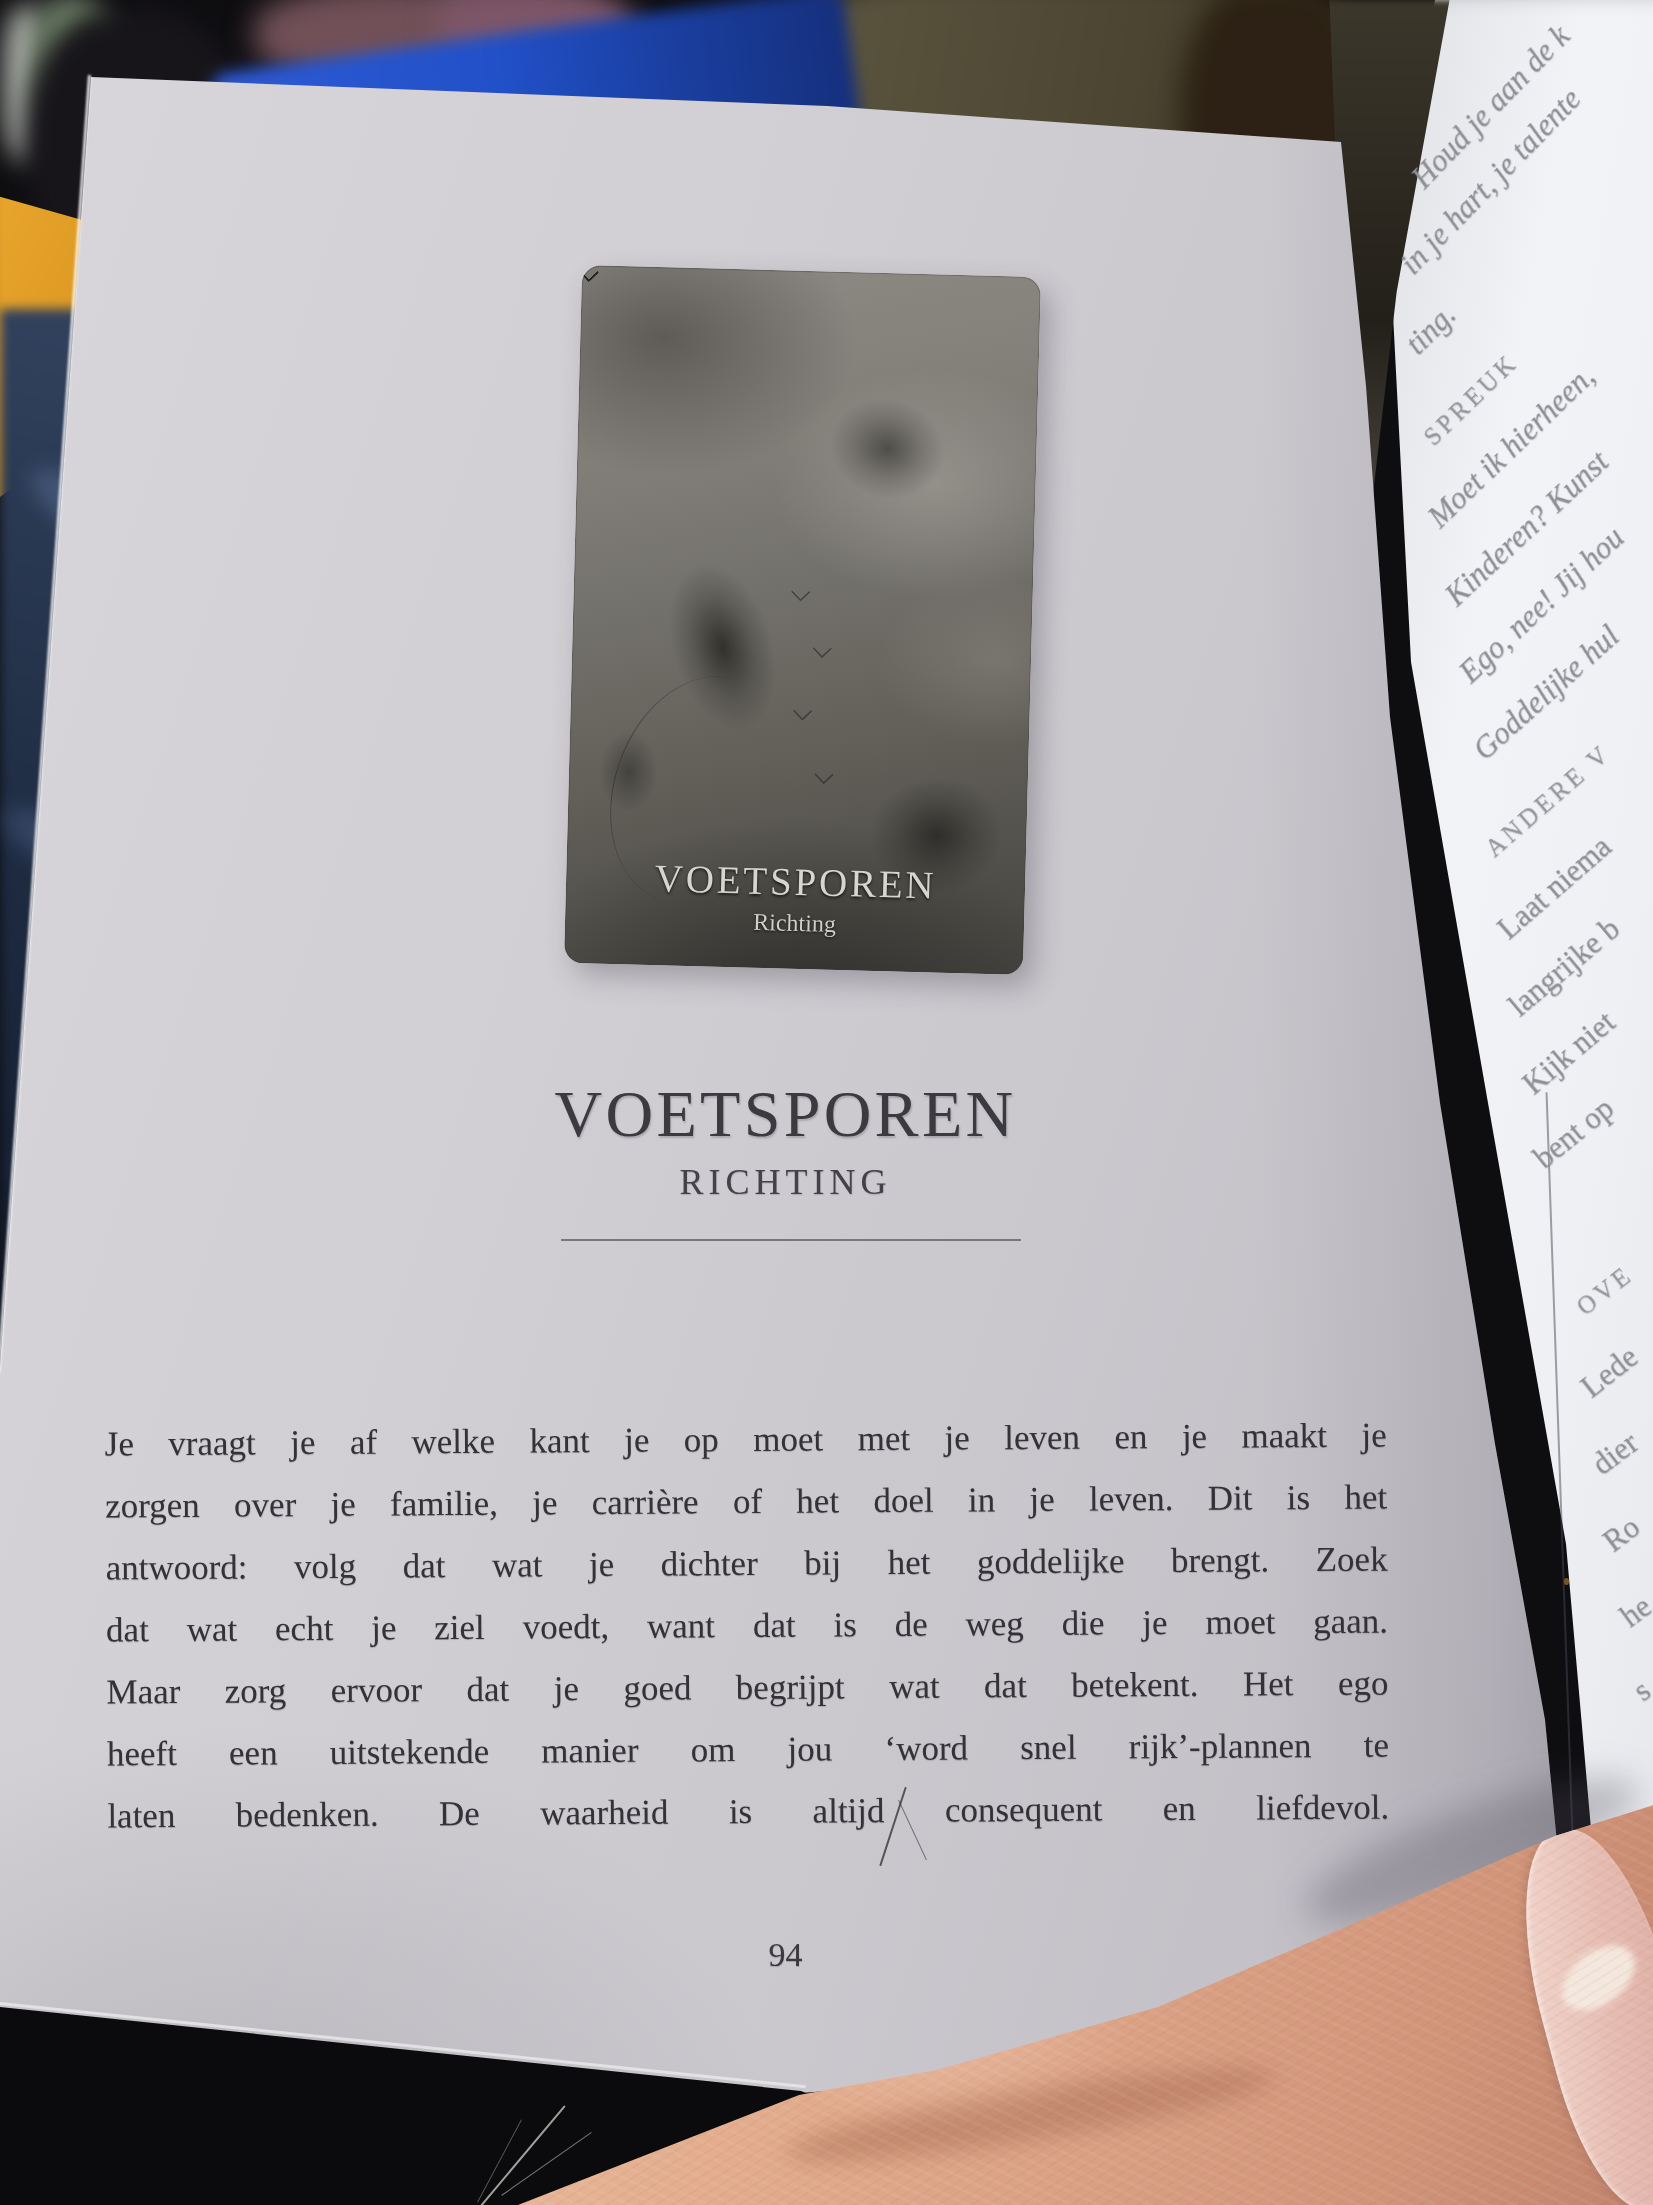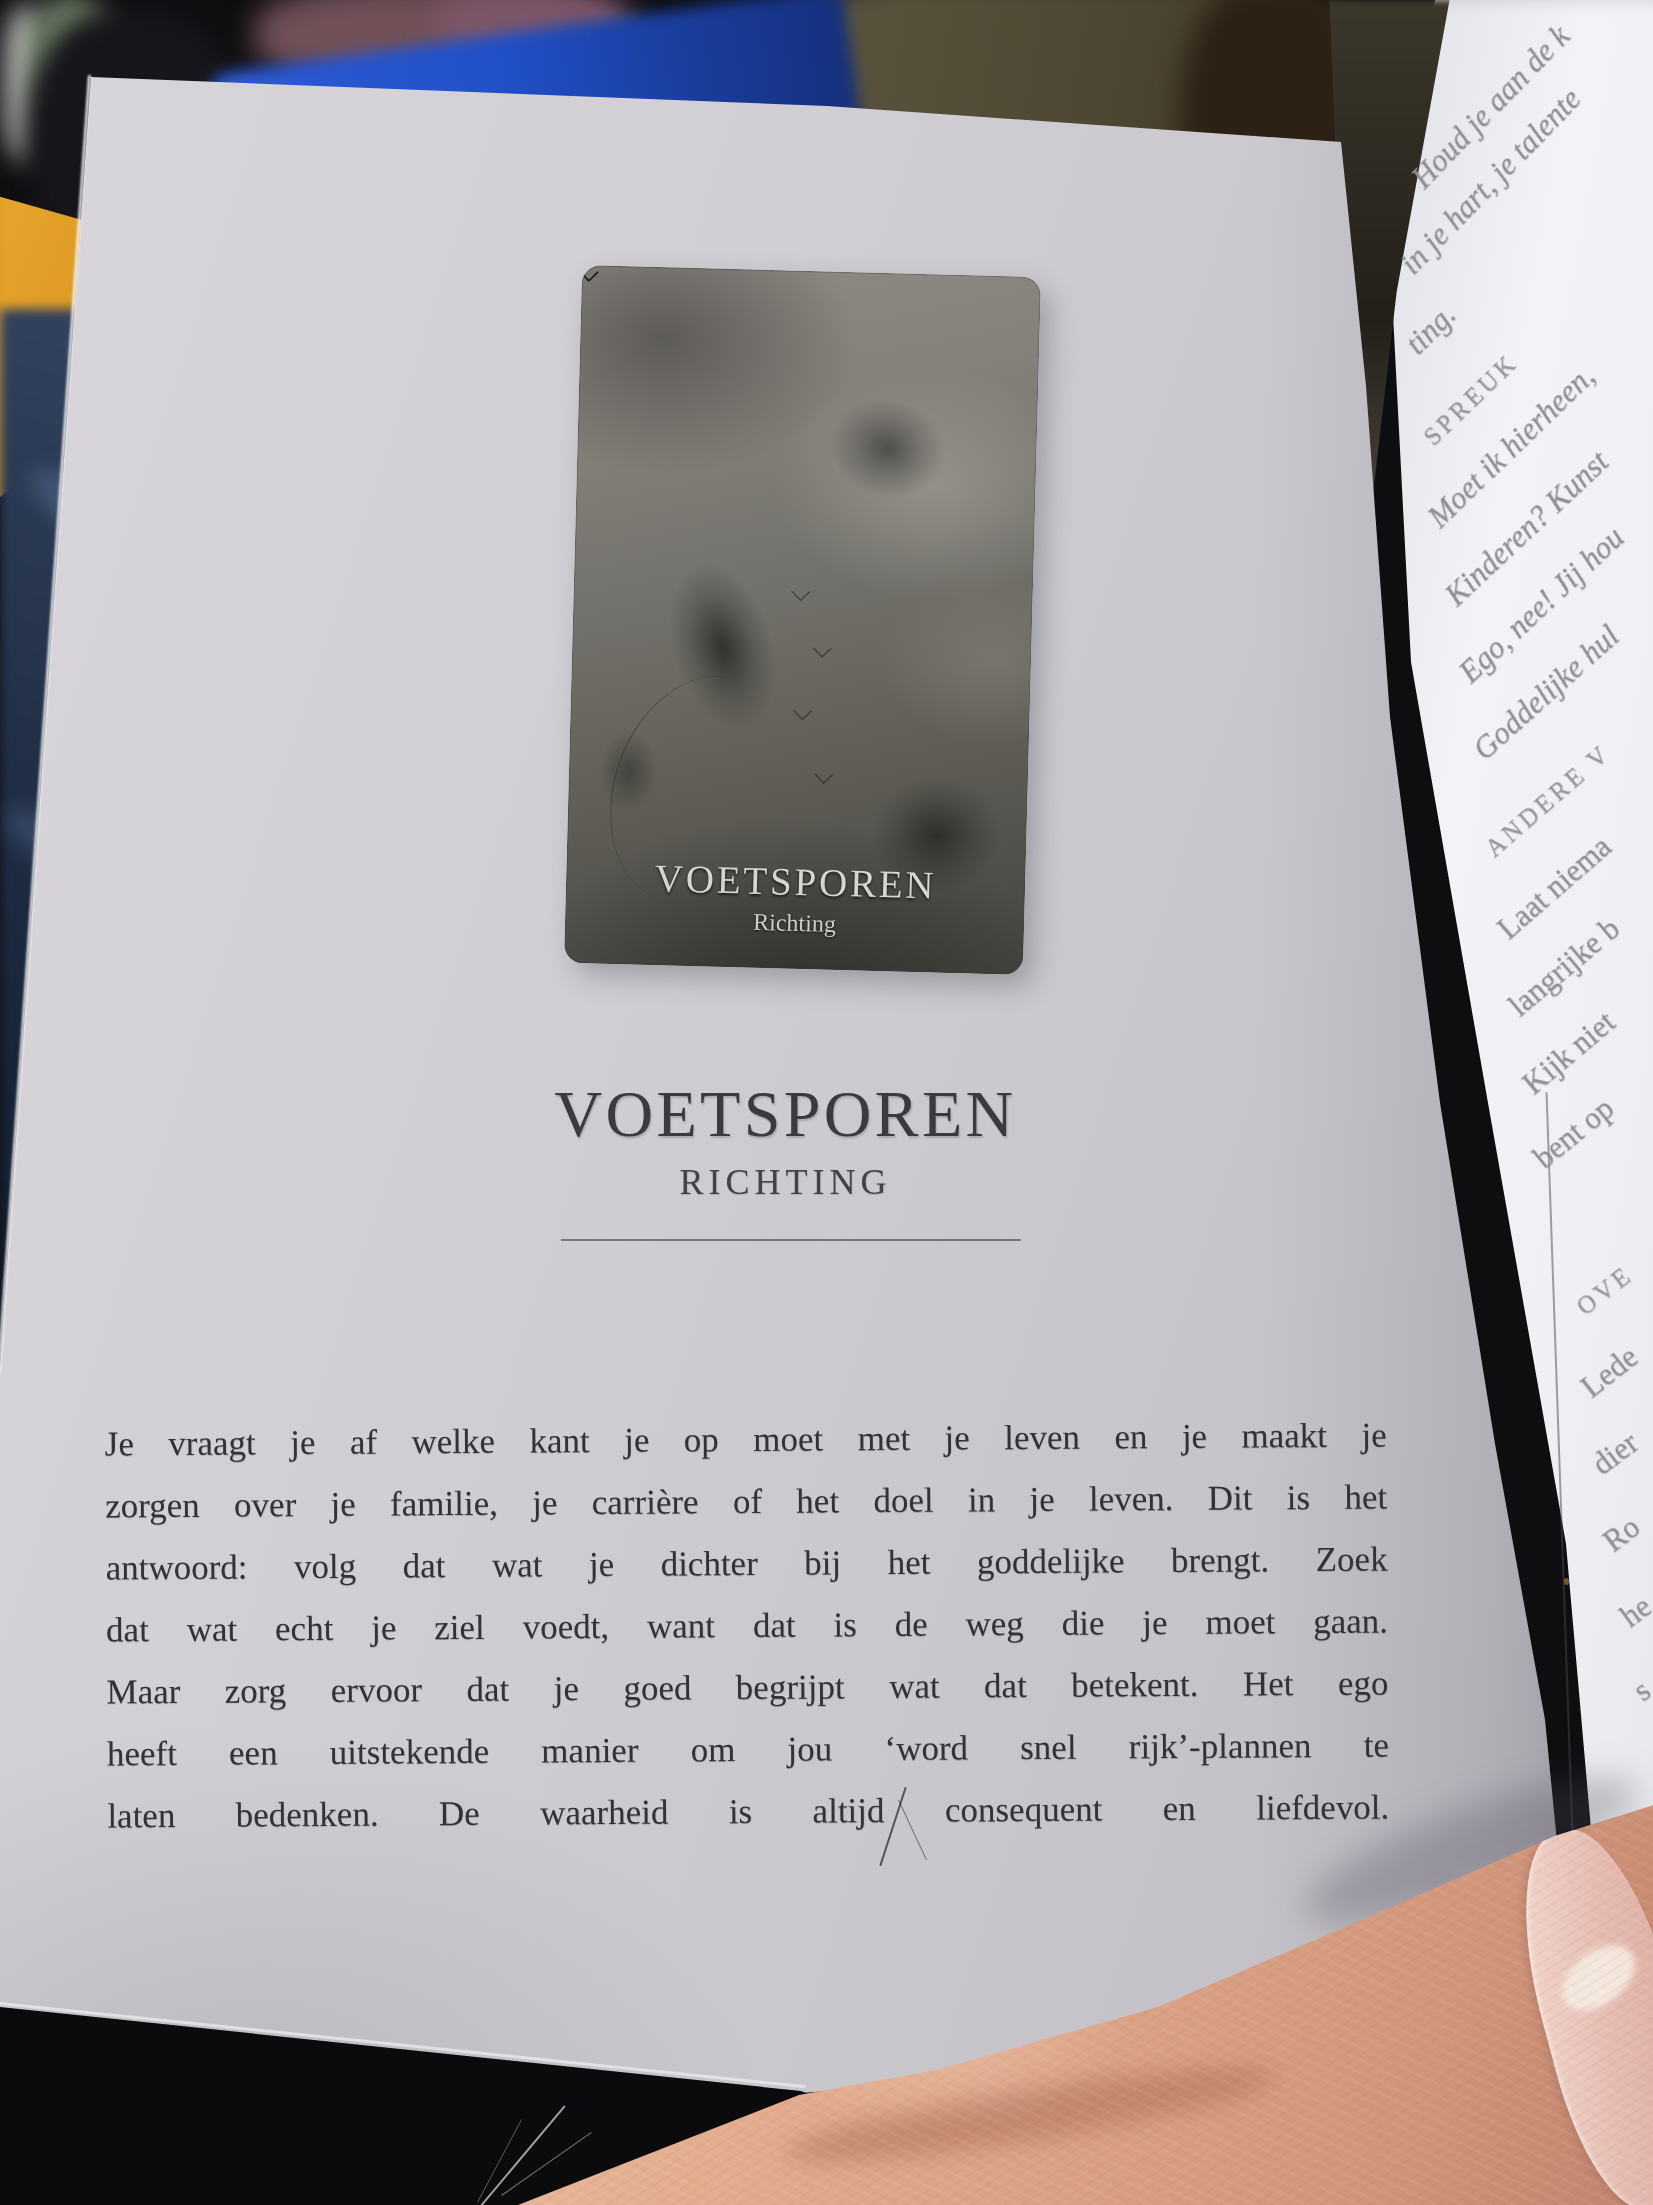--- a/index.html
+++ b/index.html
@@ -204,20 +204,21 @@
   <div class="abs body">
     <div class="bl">Je vraagt je af welke kant je op moet met je leven en je maakt je</div>
     <div class="bl">zorgen over je familie, je carrière of het doel in je leven. Dit is het</div>
     <div class="bl">antwoord: volg dat wat je dichter bij het goddelijke brengt. Zoek</div>
     <div class="bl">dat wat echt je ziel voedt, want dat is de weg die je moet gaan.</div>
     <div class="bl">Maar zorg ervoor dat je goed begrijpt wat dat betekent. Het ego</div>
     <div class="bl">heeft een uitstekende manier om jou ‘word snel rijk’-plannen te</div>
     <div class="bl">laten bedenken. De waarheid is altijd consequent en liefdevol.</div>
   </div>
 
+  <div class="abs pagenum">94</div>
 
   <div class="abs thumb-shadow"></div>
   <div class="abs black-strip"></div>
   <div class="abs bottom-edge"></div>
   <div class="hair hair1"></div>
   <div class="hair hair2"></div>
   <div class="hair hairg1"></div>
   <div class="hair hairg2"></div>
   <div class="hair hairg3"></div>
 

